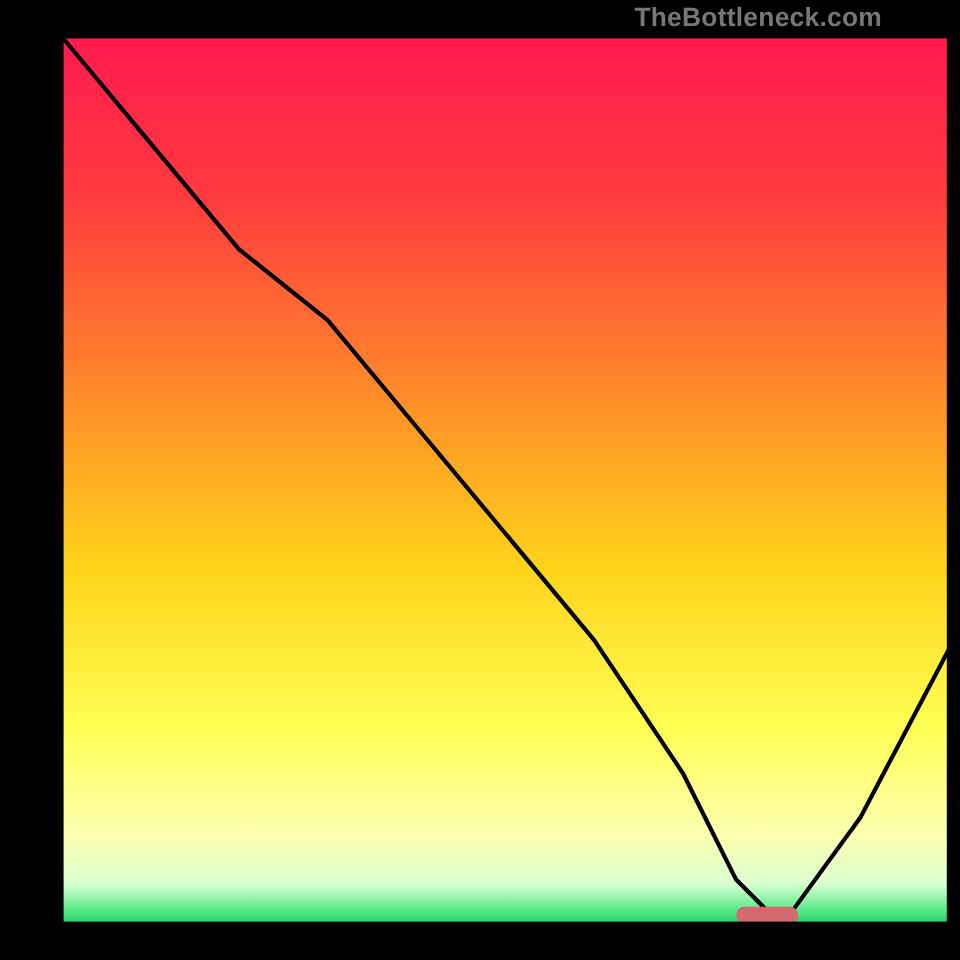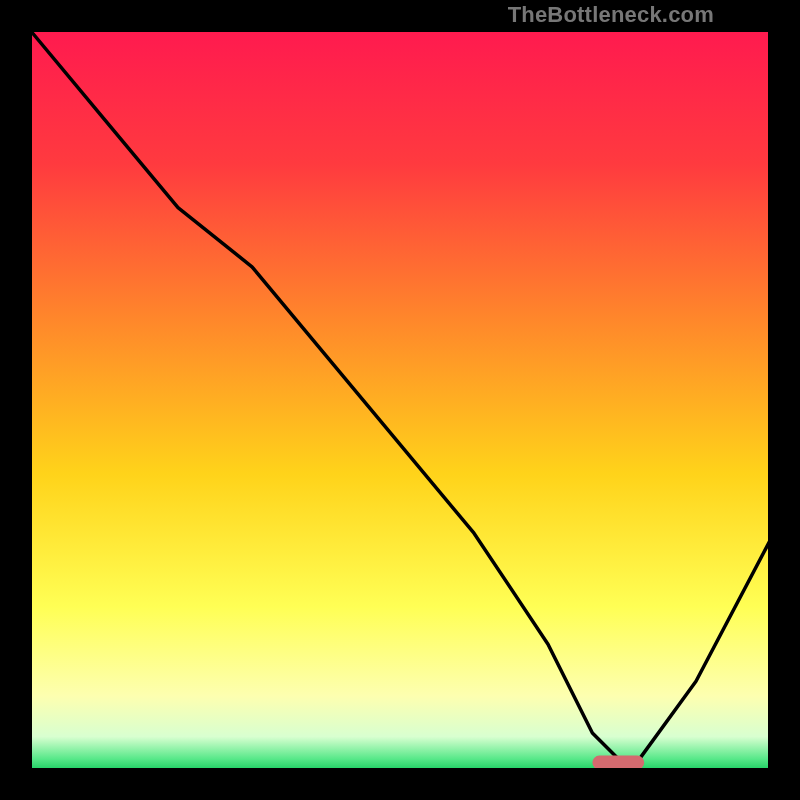--- a/index.html
+++ b/index.html
@@ -7,20 +7,21 @@
     padding: 0;
     width: 800px;
     height: 800px;
     background: #000;
     overflow: hidden;
   }
   .wrap {
     position: relative;
     width: 724px;
     height: 800px;
+    margin-left: 21px;
   }
   .watermark {
     position: absolute;
     top: 2px;
     right: 10px;
     font-family: Arial, Helvetica, sans-serif;
     font-size: 22px;
     font-weight: bold;
     color: #777;
     letter-spacing: 0.2px;

